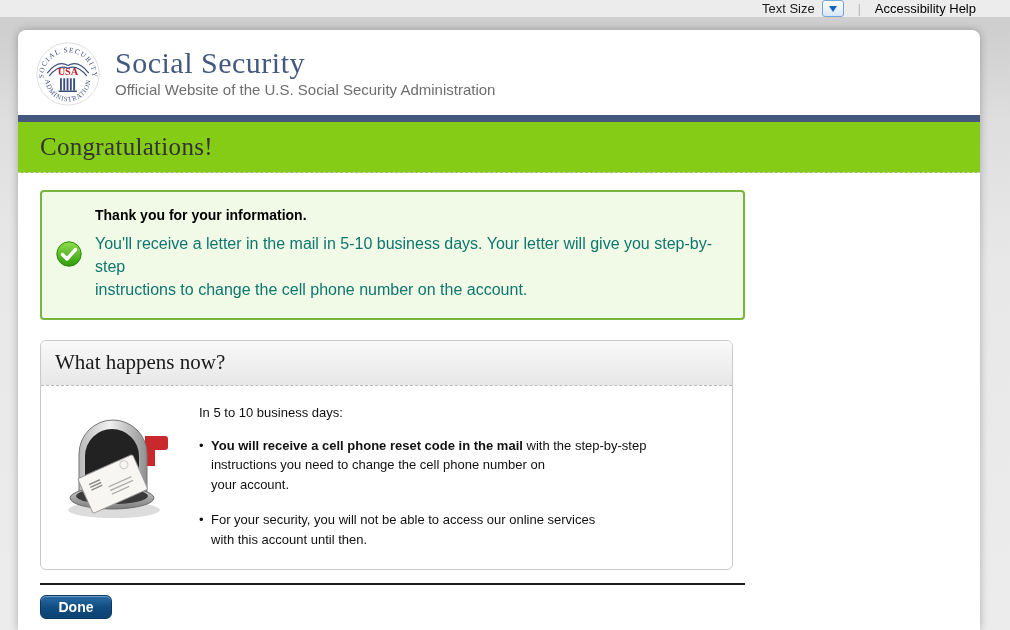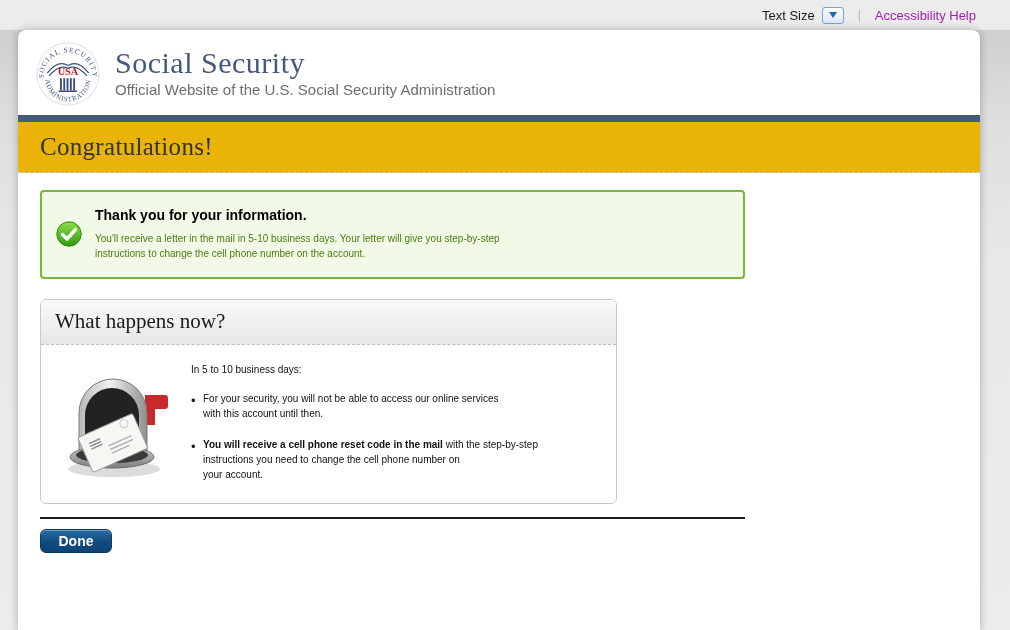--- a/index.html
+++ b/index.html
@@ -4,93 +4,93 @@
 <style>
   * { margin:0; padding:0; box-sizing:border-box; }
   html,body { width:1010px; height:630px; overflow:hidden; }
   body {
     font-family:"Liberation Sans", sans-serif;
     background:linear-gradient(180deg,#cfcfcf 30px,#dedede 120px,#e8e8e8 260px,#ececec 100%);
     position:relative;
   }
   
   .topbar {
-    height:30px; background:#ececec;
+    height:17px; background:#ececec;
     display:flex; align-items:center; justify-content:flex-end;
     padding-right:34px; font-size:13px; color:#1a1a1a;
   }
   .topbar .tlabel { margin-right:7px; cursor:pointer; }
   .ts-dropdown {
     width:22px; height:17px; border:1px solid #76a3d4; border-radius:3px;
     background:linear-gradient(#ffffff,#d9e7f6);
     display:inline-flex; align-items:center; justify-content:center;
     cursor:pointer; margin-right:14px;
   }
   .ts-dropdown .chev {
     width:0; height:0; border-left:4px solid transparent;
     border-right:4px solid transparent; border-top:6px solid #1465c0;
   }
   .topbar .sep { color:#b5b5b5; margin-right:14px; font-size:12px; }
-  .topbar .alink { color:#a21caf; text-decoration:none; cursor:pointer; }
+  .topbar .alink { color:#000000; text-decoration:none; cursor:pointer; }
   
   .card {
     position:absolute; left:18px; top:30px; width:962px; height:600px;
     background:#ffffff; border-radius:8px 8px 0 0;
     box-shadow:0 0 9px rgba(0,0,0,0.28);
   }
   
   .site-header { height:85px; display:flex; align-items:center; padding-left:17px; }
   .seal { width:66px; height:66px; flex:0 0 66px; margin-top:2px; }
   .brand-text { margin-left:14px; }
   .site-title {
     font-family:"Liberation Serif", serif; font-weight:normal;
     font-size:30px; color:#44597f; letter-spacing:0.5px; line-height:1.05;
   }
   .site-subtitle { font-size:15px; color:#6e6e6e; margin-top:3px; }
   .accent-bar { height:7px; background:#46587e; }
   
   .page-title-bar {
-    height:51px; background:#eab308; display:flex; align-items:center;
+    height:51px; background:#84cc16; display:flex; align-items:center;
     padding-left:22px; border-bottom:1px dashed #cccccc;
   }
   .page-title {
     font-family:"Liberation Serif", serif; font-weight:normal;
     font-size:25px; color:#333333; letter-spacing:0.3px;
   }
   
   .content { padding:17px 0 0 22px; }
   
   .alert {
     width:705px; border:2px solid #77b53f; border-radius:4px;
     background:#f0fae7; padding:13px 14px 16px 14px;
     display:flex; align-items:center;
   }
   .check-icon { width:26px; height:26px; flex:0 0 26px; margin-top:1px; }
   .alert-text { margin-left:13px; padding-top:2px; }
   .alert-title { font-size:14px; font-weight:bold; color:#000000; display:block; }
   .alert-body {
-    font-size:10px; color:#4d7c0f; margin-top:9px; line-height:1.45;
+    font-size:16px; color:#0f766e; margin-top:9px; line-height:1.45;
     white-space:pre-line;
   }
   
   .section {
-    width:577px; margin-top:20px; border:1px solid #c9c9c9; border-radius:6px;
+    width:693px; margin-top:20px; border:1px solid #c9c9c9; border-radius:6px;
     background:#ffffff; overflow:hidden;
   }
   .section-header {
     background:linear-gradient(#f9f9f9,#e7e7e7);
     padding:9px 14px 10px 14px; border-bottom:1px dashed #bbbbbb;
   }
   .section-title {
     font-family:"Liberation Serif", serif; font-weight:normal;
     font-size:21px; color:#1a1a1a;
   }
   .section-body { display:flex; padding:16px 14px 20px 12px; }
   .mailbox { width:122px; height:122px; flex:0 0 122px; }
-  .section-textcol { margin-left:16px; padding-top:3px; font-size:10px; color:#111111; }
+  .section-textcol { margin-left:24px; padding-top:3px; font-size:13px; color:#111111; }
   .bullets { list-style:none; margin-top:16px; }
   .bullets li {
     padding-left:12px; position:relative; line-height:1.5; margin-bottom:16px;
   }
   .bullets li:last-child { margin-bottom:0; }
   .bullets li::before {
     content:"\2022"; position:absolute; left:0; top:0; color:#111; font-size:13px;
   }
   .b-bold { font-weight:bold; }
   .b-rest { white-space:pre-line; }
@@ -224,25 +224,25 @@
               <line x1="55" y1="82" x2="80" y2="82"></line>
               <line x1="55" y1="86" x2="80" y2="86"></line>
               <line x1="55" y1="90" x2="74" y2="90"></line>
             </g>
             <circle cx="78" cy="68" r="4" fill="none" stroke="#c4c4c4" stroke-width="1"></circle>
           </g>
         </svg>
         <div class="section-textcol">
           <p>In 5 to 10 business days:</p>
           <ul class="bullets">
-            <li><span class="b-bold"></span><span class="b-rest">For your security, you will not be able to access our online services
-with this account until then.</span></li>
             <li><span class="b-bold">You will receive a cell phone reset code in the mail</span><span class="b-rest"> with the step-by-step
 instructions you need to change the cell phone number on
 your account.</span></li>
+            <li><span class="b-bold"></span><span class="b-rest">For your security, you will not be able to access our online services
+with this account until then.</span></li>
           </ul>
         </div>
       </div>
     </div>
 
     <div class="divider"></div>
 
     <button class="done-btn">Done</button>
 
   </div>

